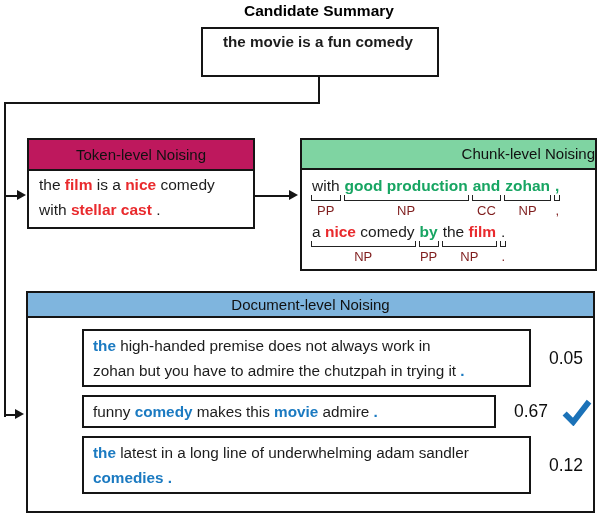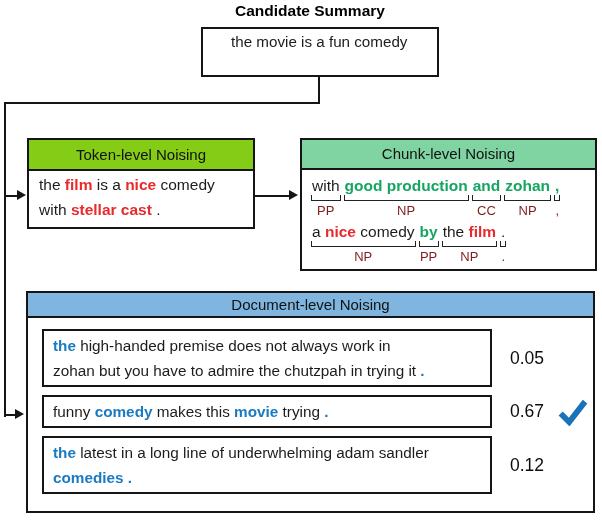--- a/index.html
+++ b/index.html
@@ -3,50 +3,50 @@
 <meta charset="utf-8">
 <style>
   html,body{margin:0;padding:0;background:#ffffff;}
   #canvas{
     position:relative;width:602px;height:524px;background:#ffffff;
     font-family:"Liberation Sans","DejaVu Sans",sans-serif;color:#1c1c1c;
     overflow:hidden;
   }
   .abs{position:absolute;}
   
-  #figure-title{left:150px;top:2px;width:320px;text-align:center;
+  #figure-title{left:159px;top:2px;width:320px;text-align:center;
     font-size:15.5px;font-weight:bold;color:#000;}
   
   .bbox{border:2px solid #151515;background:#fff;box-sizing:border-box;}
   
   #summary-box{left:201px;top:27px;width:238px;height:50px;
-    padding:2px 0 0 28px;font-size:15.2px;line-height:22px;}
+    padding:2px 0 0 20px;font-size:15.2px;line-height:22px;font-weight:bold;}
   
   .line{background:#151515;}
   .ah{width:0;height:0;border-top:5.5px solid transparent;
     border-bottom:5.5px solid transparent;border-left:9px solid #151515;}
   
   .panel-header{border-bottom:2px solid #151515;text-align:center;
     font-size:15px;color:#111;}
   #token-panel{left:27px;top:138px;width:228px;}
   #token-panel .panel-header{height:29px;line-height:29px;}
   #token-body{padding:1px 12px 5px 10px;font-size:15.5px;line-height:25px;}
   #chunk-panel{left:300px;top:138px;width:297px;height:133px;}
-  #chunk-panel .panel-header{height:28px;line-height:28px;}
+  #chunk-panel .panel-header{height:28px;line-height:28px;text-align:right;}
   #chunk-body{padding:6px 0 0 8px;}
   .chunk-line{display:flex;align-items:flex-start;}
   .chunk-line + .chunk-line{margin-top:4px;}
   .chunk-group{display:inline-block;text-align:center;margin-right:1px;}
   .chunk-text{font-size:15.5px;line-height:19px;white-space:pre;padding:0 2px;}
   .bracket{height:5px;border:1.5px solid #222;border-top:none;margin:0 1px;}
   .pos-label{font-size:13px;line-height:15px;padding-top:2px;color:#7f1d1d;}
   
   #doc-panel{left:26px;top:291px;width:569px;height:222px;}
   #doc-panel .panel-header{height:23px;line-height:23px;}
-  #doc-rows{padding:11px 0 0 14px;}
+  #doc-rows{padding:11px 0 0 14px;margin-left:40px;}
   .doc-row{display:flex;align-items:center;margin-bottom:8px;}
   .sent-box{width:450px;border:2px solid #151515;box-sizing:border-box;
     padding:2px 9px;font-size:15.3px;line-height:25px;background:#fff;}
   .score{margin-left:18px;font-size:17.5px;color:#0d0d0d;min-width:44px;}
   .check{margin-left:2px;display:flex;align-items:center;}
   
   .tok-black{color:#1c1c1c;}
   .tok-red{color:var(--red);font-weight:bold;}
   .tok-green{color:var(--green);font-weight:bold;}
   .tok-blue{color:var(--blue);font-weight:bold;}
@@ -69,21 +69,21 @@
   <div class="abs line" style="left:5px;top:195px;width:13px;height:2px;"></div>
   <div class="abs ah" style="left:17px;top:190px;"></div>
 
   <div class="abs line" style="left:255px;top:195px;width:35px;height:2px;"></div>
   <div class="abs ah" style="left:289px;top:190px;"></div>
 
   <div class="abs line" style="left:5px;top:414px;width:11px;height:2px;"></div>
   <div class="abs ah" style="left:15px;top:409px;"></div>
 
   <div class="abs bbox" id="token-panel">
-    <div class="panel-header" id="token-header" style="background: #84cc16;">Token-level Noising</div>
+    <div class="panel-header" id="token-header" style="background: #be185d;">Token-level Noising</div>
     <div id="token-body">
         <div><span class="tok-black">the </span><span class="tok-red">film</span><span class="tok-black"> is a </span><span class="tok-red">nice</span><span class="tok-black"> comedy</span></div>
         <div><span class="tok-black">with </span><span class="tok-red">stellar cast</span><span class="tok-black"> .</span></div>
       </div>
   </div>
 
   <div class="abs bbox" id="chunk-panel">
     <div class="panel-header" id="chunk-header" style="background: rgb(127, 212, 162);">Chunk-level Noising</div>
     <div id="chunk-body">
         <div class="chunk-line">
@@ -143,21 +143,21 @@
     <div id="doc-rows">
         <div class="doc-row">
           <div class="sent-box">
             <div><span class="tok-blue">the</span><span class="tok-black"> high-handed premise does not always work in</span></div>
             <div><span class="tok-black">zohan but you have to admire the chutzpah in trying it </span><span class="tok-blue">.</span></div>
           </div>
           <div class="score">0.05</div>
         </div>
         <div class="doc-row">
           <div class="sent-box">
-            <div><span class="tok-black">funny </span><span class="tok-blue">comedy</span><span class="tok-black"> makes this </span><span class="tok-blue">movie</span><span class="tok-black"> trying </span><span class="tok-blue">.</span></div>
+            <div><span class="tok-black">funny </span><span class="tok-blue">comedy</span><span class="tok-black"> makes this </span><span class="tok-blue">movie</span><span class="tok-black"> admire </span><span class="tok-blue">.</span></div>
           </div>
           <div class="score">0.67</div>
           <div class="check">
             <svg width="33" height="29" viewBox="0 0 24 22">
               <path d="M3 12.5 L9.5 19 L21.5 3.5" fill="none" stroke="#1b72b8" stroke-width="4.4"></path>
             </svg>
           </div>
         </div>
         <div class="doc-row">
           <div class="sent-box">

